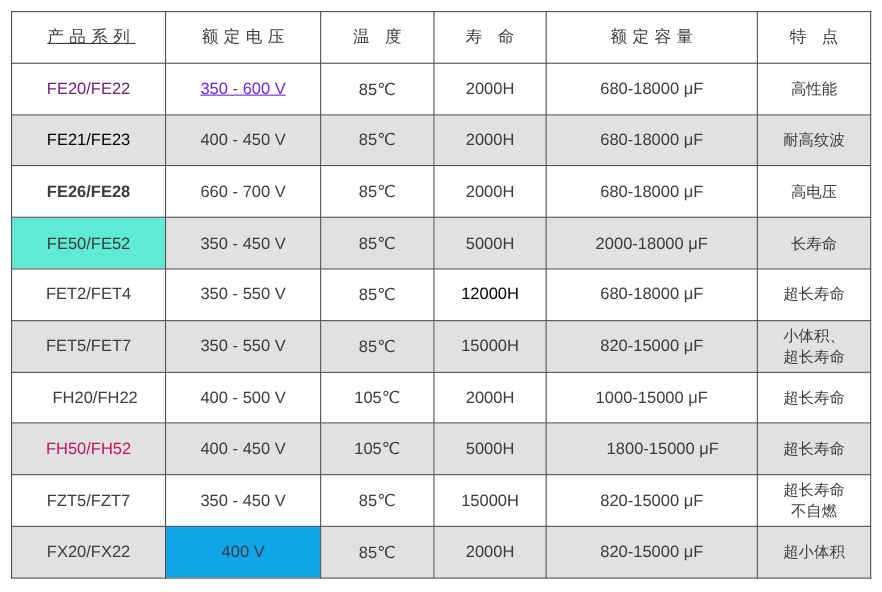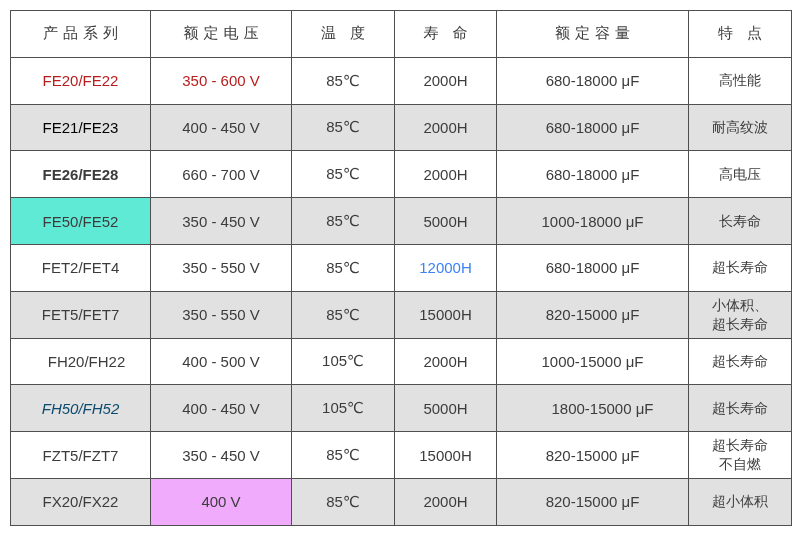--- a/index.html
+++ b/index.html
@@ -52,32 +52,32 @@
     <colgroup>
       <col style="width:140px">
       <col style="width:141px">
       <col style="width:103px">
       <col style="width:102px">
       <col style="width:192px">
       <col style="width:103px">
     </colgroup>
     <thead>
       <tr>
-        <th style="border-color: rgb(79, 79, 79); color: rgb(60, 60, 60);">产品系列</th>
+        <th style="border-color: rgb(79, 79, 79); color: rgb(60, 60, 60); text-decoration: underline;">产品系列</th>
         <th style="border-color: rgb(79, 79, 79); color: rgb(60, 60, 60);">额定电压</th>
         <th style="border-color: rgb(79, 79, 79); color: rgb(60, 60, 60);">温 度</th>
         <th style="border-color: rgb(79, 79, 79); color: rgb(60, 60, 60);">寿 命</th>
         <th style="border-color: rgb(79, 79, 79); color: rgb(60, 60, 60);">额定容量</th>
         <th style="border-color: rgb(79, 79, 79); color: rgb(60, 60, 60);">特 点</th>
       </tr>
     </thead>
     <tbody id="tbody">
         <tr>
-          <td class="col-series" style="border-color: rgb(79, 79, 79); color: #b91c1c;">FE20/FE22</td>
-          <td class="col-voltage" style="border-color: rgb(79, 79, 79); color: #b91c1c;">350 - 600 V</td>
+          <td class="col-series" style="border-color: rgb(79, 79, 79); color: #701a75;">FE20/FE22</td>
+          <td class="col-voltage" style="border-color: rgb(79, 79, 79); color: #6d28d9; text-decoration: underline;">350 - 600 V</td>
           <td class="col-temperature" style="border-color: rgb(79, 79, 79); color: rgb(60, 60, 60);">85℃</td>
           <td class="col-lifetime" style="border-color: rgb(79, 79, 79); color: rgb(60, 60, 60);">2000H</td>
           <td class="col-capacity" style="border-color: rgb(79, 79, 79); color: rgb(60, 60, 60);">680-18000 μF</td>
           <td class="col-feature" style="border-color: rgb(79, 79, 79); color: rgb(60, 60, 60);">高性能</td>
         </tr>
         <tr class="alt">
           <td class="col-series" style="background: rgb(225, 225, 225); border-color: rgb(79, 79, 79); color: #000000;">FE21/FE23</td>
           <td class="col-voltage" style="background: rgb(225, 225, 225); border-color: rgb(79, 79, 79); color: rgb(60, 60, 60);">400 - 450 V</td>
           <td class="col-temperature" style="background: rgb(225, 225, 225); border-color: rgb(79, 79, 79); color: rgb(60, 60, 60);">85℃</td>
           <td class="col-lifetime" style="background: rgb(225, 225, 225); border-color: rgb(79, 79, 79); color: rgb(60, 60, 60);">2000H</td>
@@ -90,28 +90,28 @@
           <td class="col-temperature" style="border-color: rgb(79, 79, 79); color: rgb(60, 60, 60);">85℃</td>
           <td class="col-lifetime" style="border-color: rgb(79, 79, 79); color: rgb(60, 60, 60);">2000H</td>
           <td class="col-capacity" style="border-color: rgb(79, 79, 79); color: rgb(60, 60, 60);">680-18000 μF</td>
           <td class="col-feature" style="border-color: rgb(79, 79, 79); color: rgb(60, 60, 60);">高电压</td>
         </tr>
         <tr class="alt">
           <td class="col-series" style="background: #5eead4; border-color: rgb(79, 79, 79); color: rgb(60, 60, 60);">FE50/FE52</td>
           <td class="col-voltage" style="background: rgb(225, 225, 225); border-color: rgb(79, 79, 79); color: rgb(60, 60, 60);">350 - 450 V</td>
           <td class="col-temperature" style="background: rgb(225, 225, 225); border-color: rgb(79, 79, 79); color: rgb(60, 60, 60);">85℃</td>
           <td class="col-lifetime" style="background: rgb(225, 225, 225); border-color: rgb(79, 79, 79); color: rgb(60, 60, 60);">5000H</td>
-          <td class="col-capacity" style="background: rgb(225, 225, 225); border-color: rgb(79, 79, 79); color: rgb(60, 60, 60);">1000-18000 μF</td>
+          <td class="col-capacity" style="background: rgb(225, 225, 225); border-color: rgb(79, 79, 79); color: rgb(60, 60, 60);">2000-18000 μF</td>
           <td class="col-feature" style="background: rgb(225, 225, 225); border-color: rgb(79, 79, 79); color: rgb(60, 60, 60);">长寿命</td>
         </tr>
         <tr>
           <td class="col-series" style="border-color: rgb(79, 79, 79); color: rgb(60, 60, 60); margin-left: 24px;">FET2/FET4</td>
           <td class="col-voltage" style="border-color: rgb(79, 79, 79); color: rgb(60, 60, 60);">350 - 550 V</td>
           <td class="col-temperature" style="border-color: rgb(79, 79, 79); color: rgb(60, 60, 60);">85℃</td>
-          <td class="col-lifetime" style="border-color: rgb(79, 79, 79); color: #3b82f6; margin-left: 47px;">12000H</td>
+          <td class="col-lifetime" style="border-color: rgb(79, 79, 79); color: #000000; margin-left: 47px;">12000H</td>
           <td class="col-capacity" style="border-color: rgb(79, 79, 79); color: rgb(60, 60, 60);">680-18000 μF</td>
           <td class="col-feature" style="border-color: rgb(79, 79, 79); color: rgb(60, 60, 60);">超长寿命</td>
         </tr>
         <tr class="alt">
           <td class="col-series" style="background: rgb(225, 225, 225); border-color: rgb(79, 79, 79); color: rgb(60, 60, 60);">FET5/FET7</td>
           <td class="col-voltage" style="background: rgb(225, 225, 225); border-color: rgb(79, 79, 79); color: rgb(60, 60, 60);">350 - 550 V</td>
           <td class="col-temperature" style="background: rgb(225, 225, 225); border-color: rgb(79, 79, 79); color: rgb(60, 60, 60);">85℃</td>
           <td class="col-lifetime" style="background: rgb(225, 225, 225); border-color: rgb(79, 79, 79); color: rgb(60, 60, 60);">15000H</td>
           <td class="col-capacity" style="background: rgb(225, 225, 225); border-color: rgb(79, 79, 79); color: rgb(60, 60, 60);">820-15000 μF</td>
           <td class="col-feature" style="background: rgb(225, 225, 225); border-color: rgb(79, 79, 79); color: rgb(60, 60, 60);">小体积、
@@ -119,39 +119,39 @@
         </tr>
         <tr>
           <td class="col-series" style="border-color: rgb(79, 79, 79); color: rgb(60, 60, 60); padding-left: 12px;">FH20/FH22</td>
           <td class="col-voltage" style="border-color: rgb(79, 79, 79); color: rgb(60, 60, 60);">400 - 500 V</td>
           <td class="col-temperature" style="border-color: rgb(79, 79, 79); color: rgb(60, 60, 60);">105℃</td>
           <td class="col-lifetime" style="border-color: rgb(79, 79, 79); color: rgb(60, 60, 60);">2000H</td>
           <td class="col-capacity" style="border-color: rgb(79, 79, 79); color: rgb(60, 60, 60);">1000-15000 μF</td>
           <td class="col-feature" style="border-color: rgb(79, 79, 79); color: rgb(60, 60, 60);">超长寿命</td>
         </tr>
         <tr class="alt">
-          <td class="col-series" style="background: rgb(225, 225, 225); border-color: rgb(79, 79, 79); color: #0c4a6e; font-style: italic;">FH50/FH52</td>
+          <td class="col-series" style="background: rgb(225, 225, 225); border-color: rgb(79, 79, 79); color: #be185d;">FH50/FH52</td>
           <td class="col-voltage" style="background: rgb(225, 225, 225); border-color: rgb(79, 79, 79); color: rgb(60, 60, 60);">400 - 450 V</td>
           <td class="col-temperature" style="background: rgb(225, 225, 225); border-color: rgb(79, 79, 79); color: rgb(60, 60, 60);">105℃</td>
           <td class="col-lifetime" style="background: rgb(225, 225, 225); border-color: rgb(79, 79, 79); color: rgb(60, 60, 60);">5000H</td>
           <td class="col-capacity" style="background: rgb(225, 225, 225); border-color: rgb(79, 79, 79); color: rgb(60, 60, 60); padding-left: 20px;">1800-15000 μF</td>
           <td class="col-feature" style="background: rgb(225, 225, 225); border-color: rgb(79, 79, 79); color: rgb(60, 60, 60);">超长寿命</td>
         </tr>
         <tr>
           <td class="col-series" style="border-color: rgb(79, 79, 79); color: rgb(60, 60, 60);">FZT5/FZT7</td>
           <td class="col-voltage" style="border-color: rgb(79, 79, 79); color: rgb(60, 60, 60);">350 - 450 V</td>
           <td class="col-temperature" style="border-color: rgb(79, 79, 79); color: rgb(60, 60, 60);">85℃</td>
           <td class="col-lifetime" style="border-color: rgb(79, 79, 79); color: rgb(60, 60, 60);">15000H</td>
           <td class="col-capacity" style="border-color: rgb(79, 79, 79); color: rgb(60, 60, 60);">820-15000 μF</td>
           <td class="col-feature" style="border-color: rgb(79, 79, 79); color: rgb(60, 60, 60);">超长寿命
 不自燃</td>
         </tr>
         <tr class="alt">
           <td class="col-series" style="background: rgb(225, 225, 225); border-color: rgb(79, 79, 79); color: rgb(60, 60, 60);">FX20/FX22</td>
-          <td class="col-voltage" style="background: #f0abfc; border-color: rgb(79, 79, 79); color: rgb(60, 60, 60);">400 V</td>
+          <td class="col-voltage" style="background: #0ea5e9; border-color: rgb(79, 79, 79); color: rgb(60, 60, 60);">400 V</td>
           <td class="col-temperature" style="background: rgb(225, 225, 225); border-color: rgb(79, 79, 79); color: rgb(60, 60, 60);">85℃</td>
           <td class="col-lifetime" style="background: rgb(225, 225, 225); border-color: rgb(79, 79, 79); color: rgb(60, 60, 60);">2000H</td>
           <td class="col-capacity" style="background: rgb(225, 225, 225); border-color: rgb(79, 79, 79); color: rgb(60, 60, 60);">820-15000 μF</td>
           <td class="col-feature" style="background: rgb(225, 225, 225); border-color: rgb(79, 79, 79); color: #404040;">超小体积</td>
         </tr>
       </tbody>
   </table>
 </div>
 
 </body></html>

